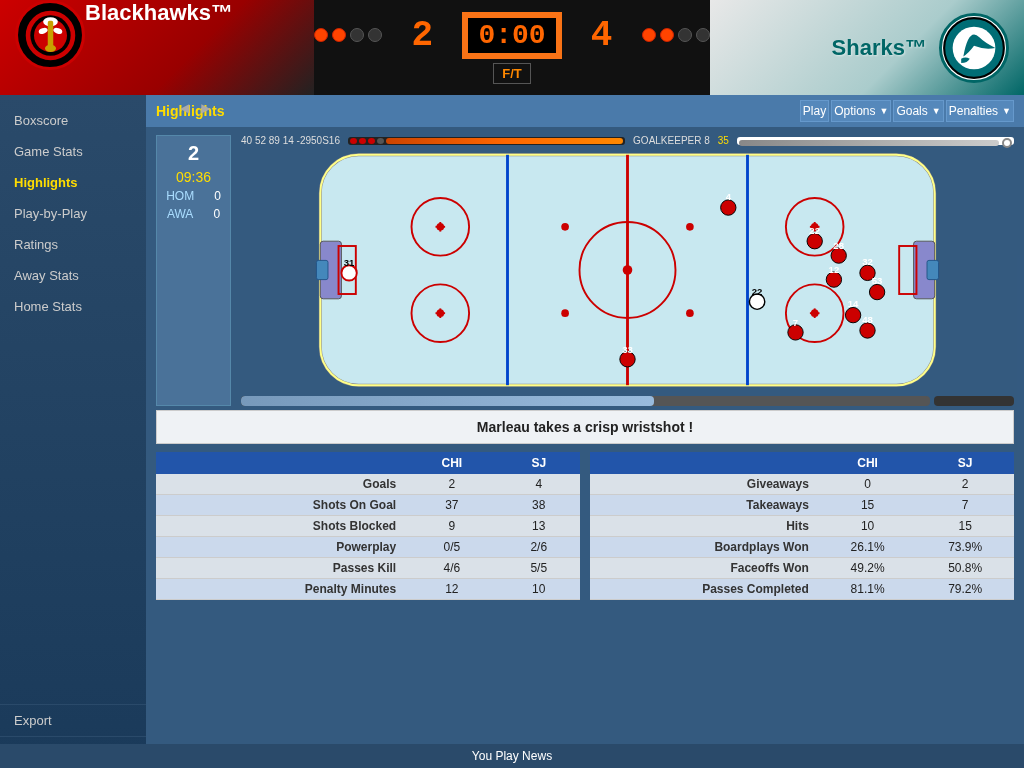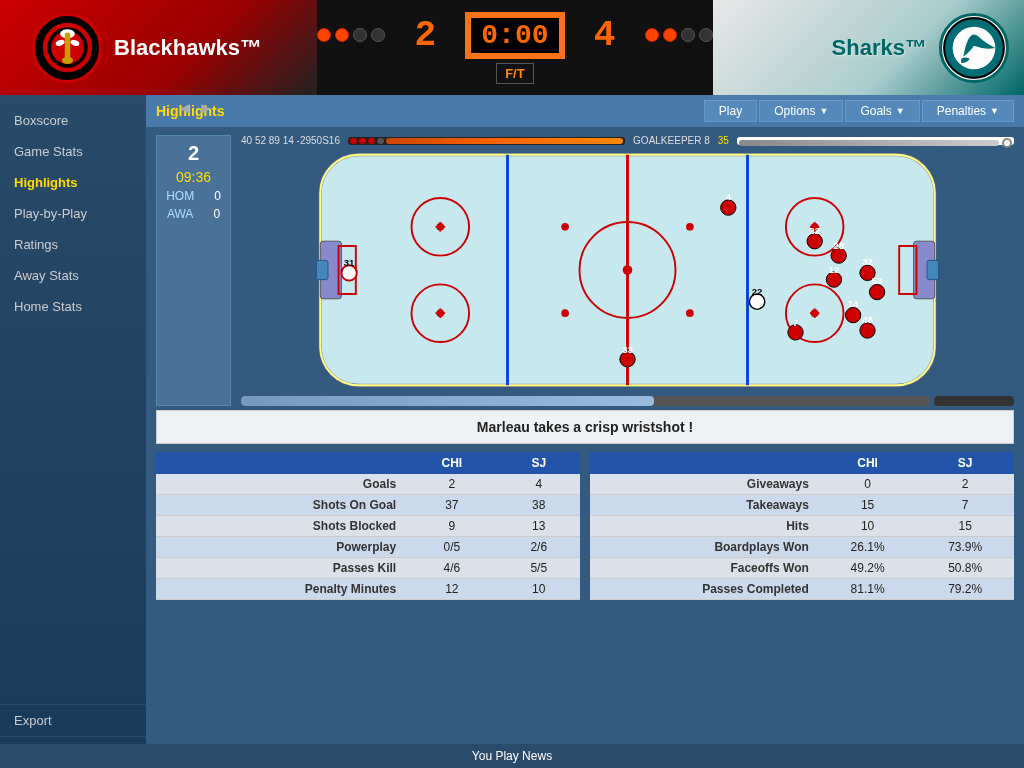--- a/index.html
+++ b/index.html
@@ -18,23 +18,22 @@
       height: 95px;
       display: flex;
       align-items: stretch;
       position: relative;
       z-index: 10;
     }
     .header-left {
       width: 370px;
       background: linear-gradient(135deg, #cc0000 0%, #990000 60%, #222 100%);
       display: flex;
-      align-items: center;
-      padding: 0 32px;
-      gap: 12px;
+      align-items: flex-start;
+      padding: 0 15px;
     }
     .team-logo-left {
       width: 70px;
       height: 70px;
       background: #000;
       border-radius: 50%;
       display: flex;
       align-items: center;
       justify-content: center;
       border: 3px solid #cc0000;
@@ -202,21 +201,21 @@
       font-size: 14px;
       font-weight: bold;
       margin-right: 10px;
     }
     .toolbar-spacer { flex: 1; }
     .toolbar-btn {
       background: #5588bb;
       border: 1px solid #6699cc;
       color: #fff;
       font-size: 12px;
-      padding: 3px 14px;
+      padding: 3px 2px;
       cursor: pointer;
       display: flex;
       align-items: center;
       gap: 4px;
       justify-content: flex-end;
     }
     .toolbar-btn .arrow { font-size: 9px; }
 
     
     .rink-section {

